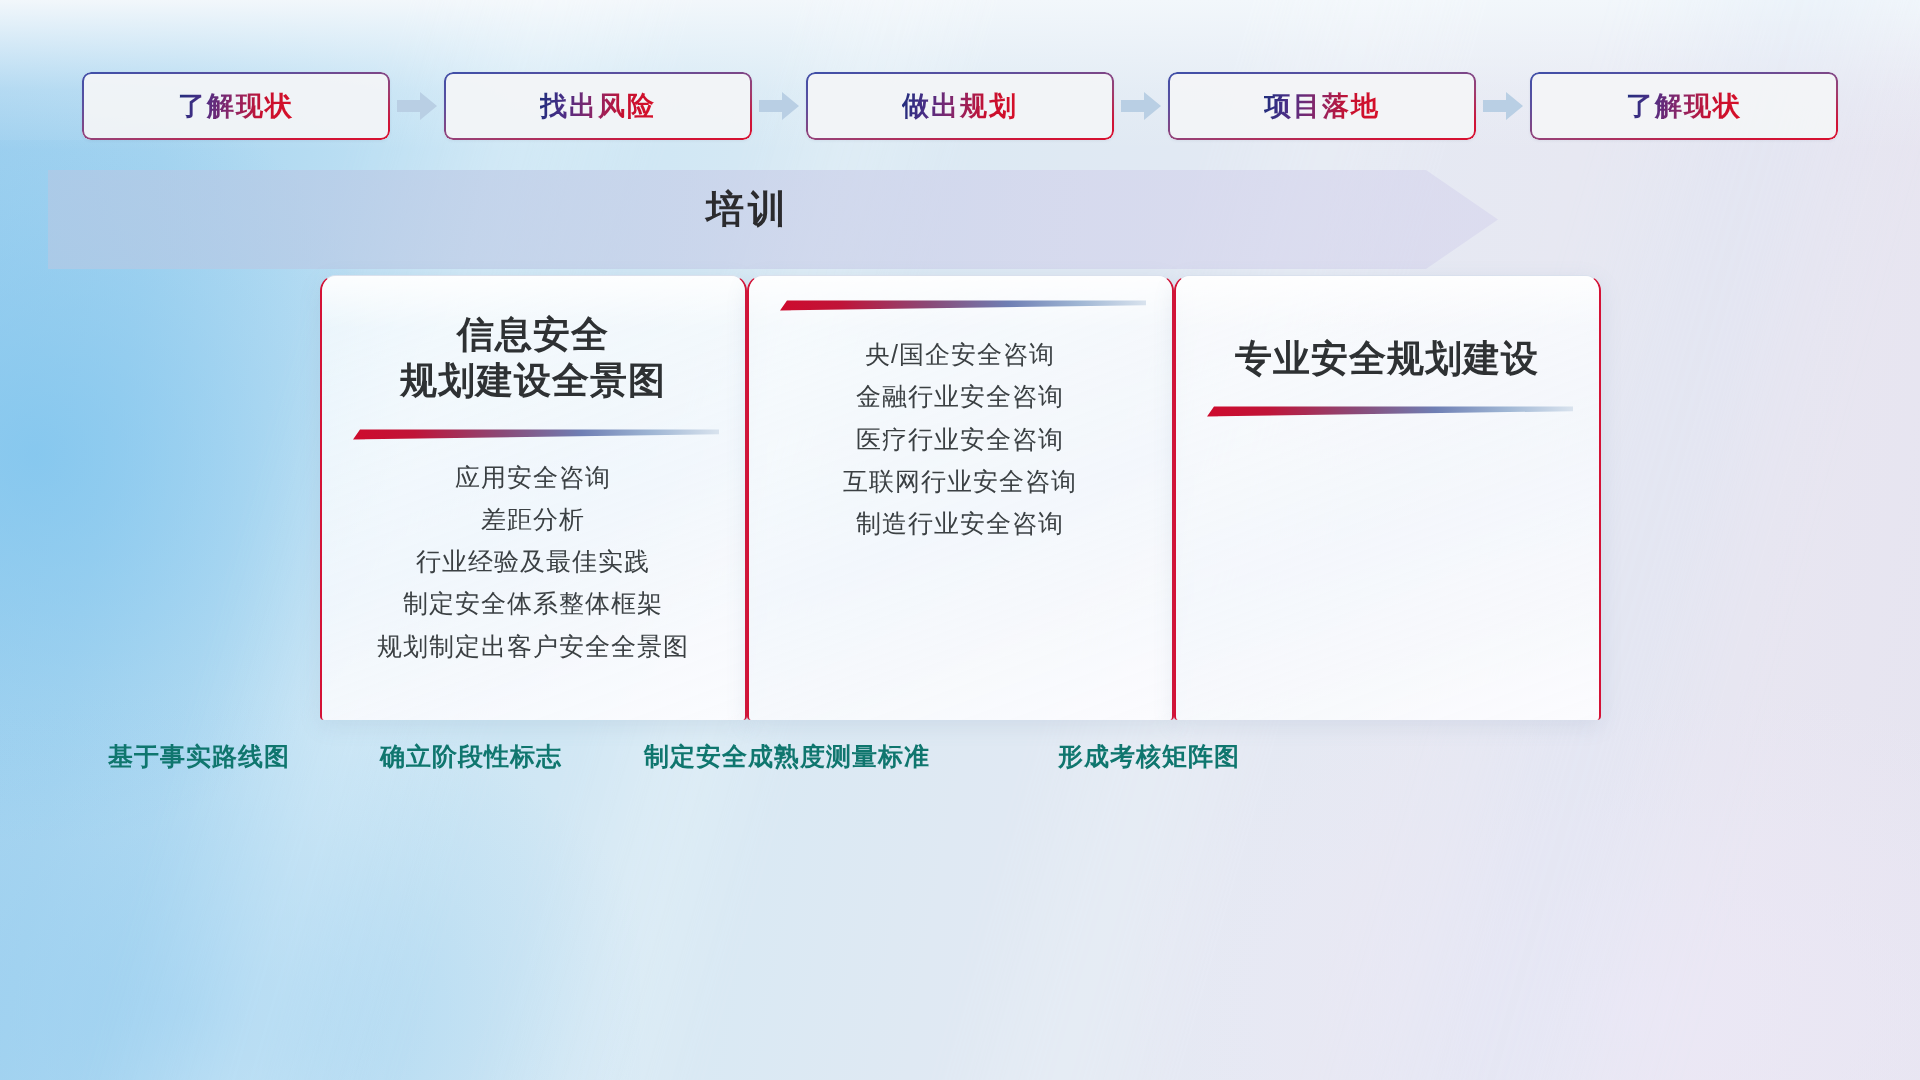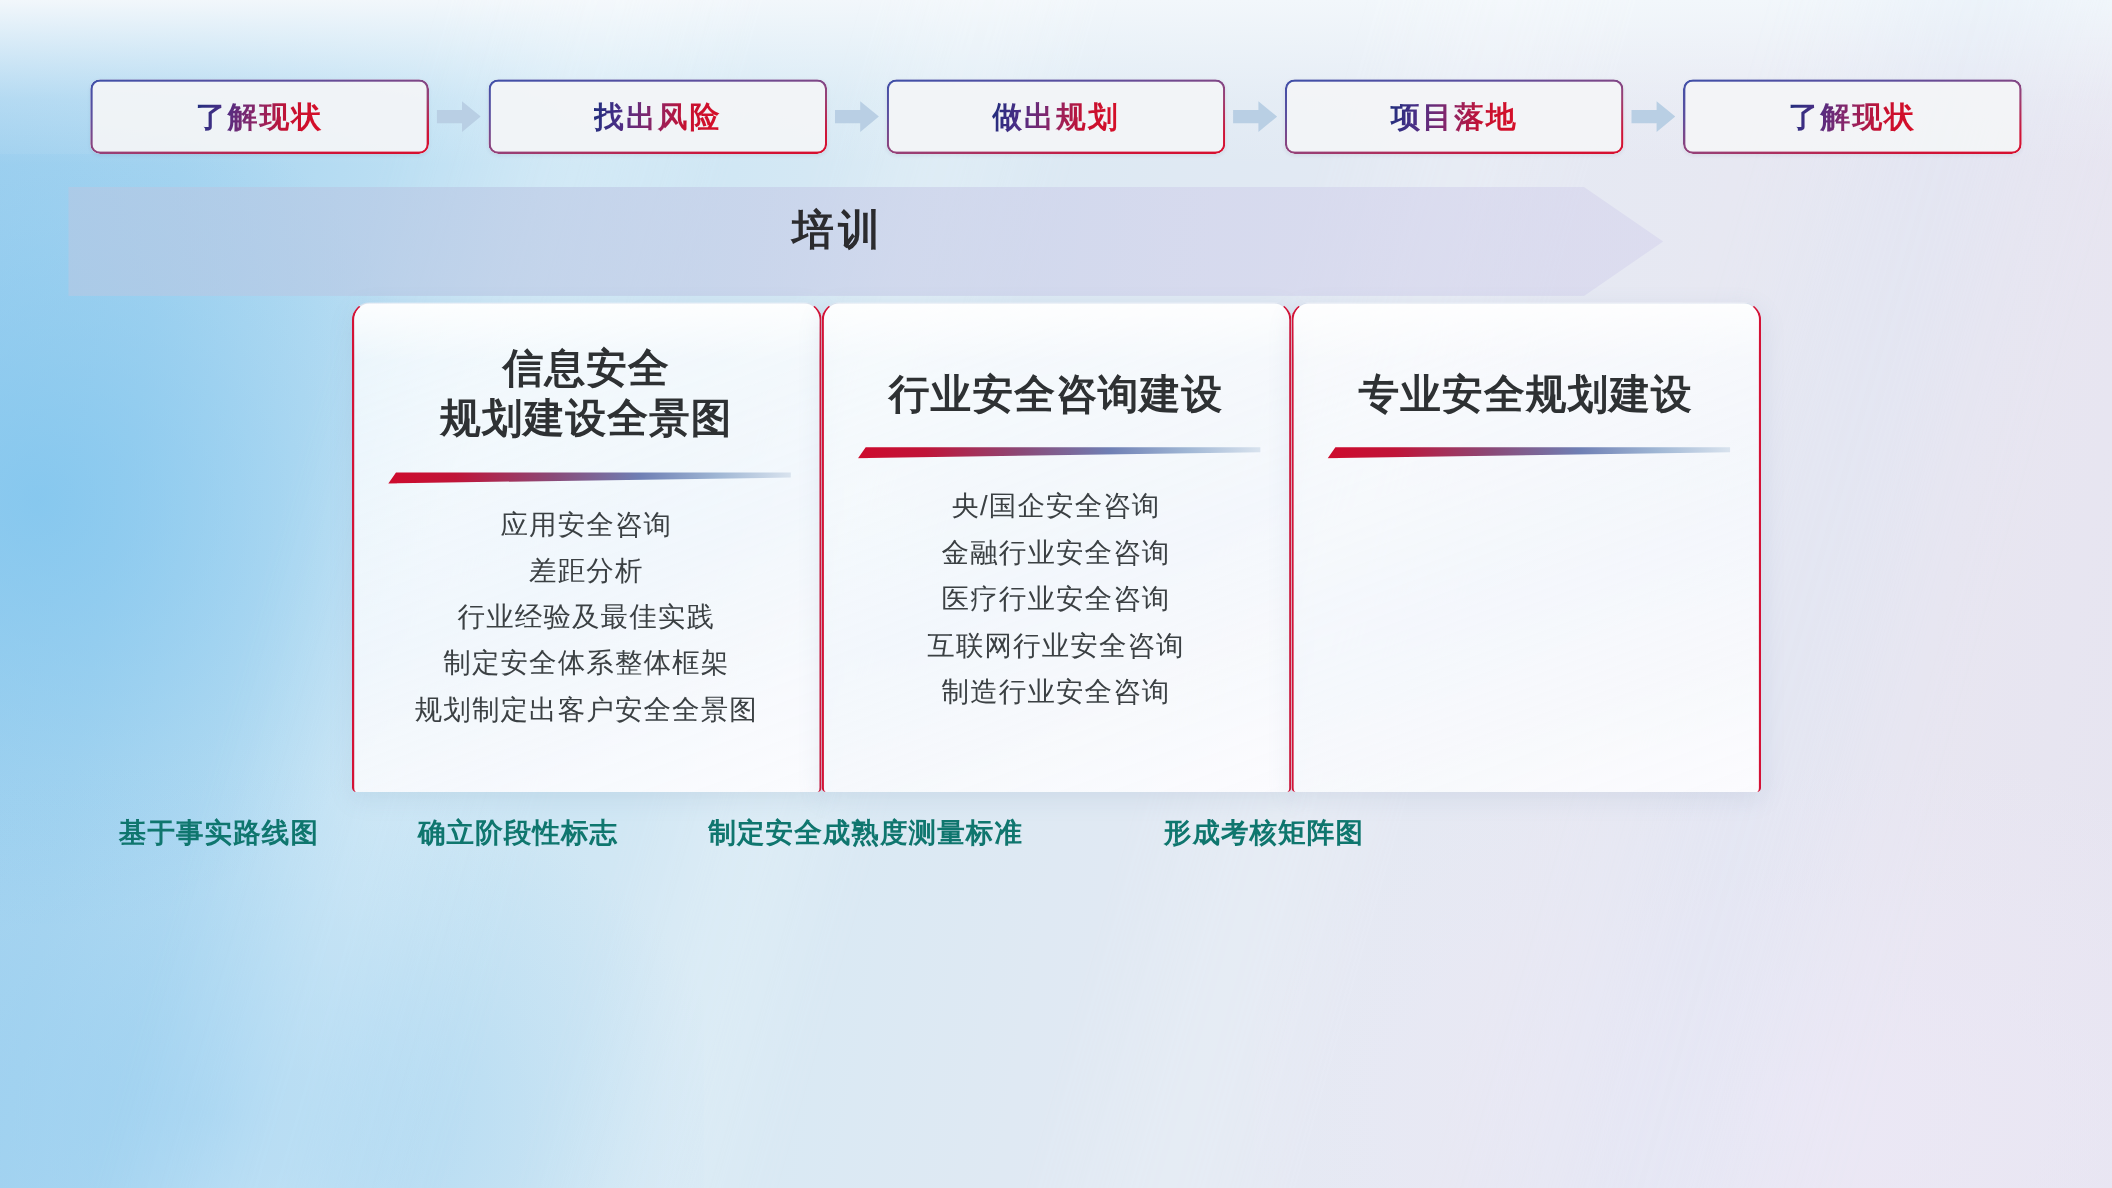--- a/index.html
+++ b/index.html
@@ -88,21 +88,21 @@
     position:relative; z-index:1;
   }
   .step-arrow{
     width:54px; height:68px; flex:0 0 54px;
     display:flex; align-items:center; justify-content:center;
   }
   .step-arrow svg{ display:block; }
 
   
   #banner{
-    position:absolute; left:62px; top:170px; width:1450px; height:99px;
+    position:absolute; left:48px; top:170px; width:1450px; height:99px;
   }
   #banner .band{
     position:absolute; left:0; top:0; width:100%; height:100%;
     background:linear-gradient(95deg,
       rgba(176,201,229,0.78) 0%,
       rgba(186,203,230,0.72) 22%,
       rgba(199,206,232,0.68) 46%,
       rgba(209,210,235,0.66) 70%,
       rgba(214,213,237,0.62) 100%);
     clip-path:polygon(0 0, calc(100% - 72px) 0, 100% 50%, calc(100% - 72px) 100%, 0 100%);
@@ -258,21 +258,20 @@
         </div>
         <div class="card-list">
           <div class="item">应用安全咨询</div>
           <div class="item">差距分析</div>
           <div class="item">行业经验及最佳实践</div>
           <div class="item">制定安全体系整体框架</div>
           <div class="item">规划制定出客户安全全景图</div>
         </div>
       </div>
       <div class="card one-line">
-        <div class="card-title">行业安全咨询建设</div>
         <div class="divider">
           <svg width="372" height="11" viewBox="0 0 372 11" aria-hidden="true">
             <defs>
               <linearGradient id="dv" x1="0" y1="0" x2="1" y2="0">
                 <stop offset="0%" stop-color="#cf0a2c"></stop>
                 <stop offset="18%" stop-color="#c01438"></stop>
                 <stop offset="42%" stop-color="#8a4a78"></stop>
                 <stop offset="63%" stop-color="#6f7fb4"></stop>
                 <stop offset="82%" stop-color="#9fb6d4"></stop>
                 <stop offset="100%" stop-color="#d9e3ee"></stop>

